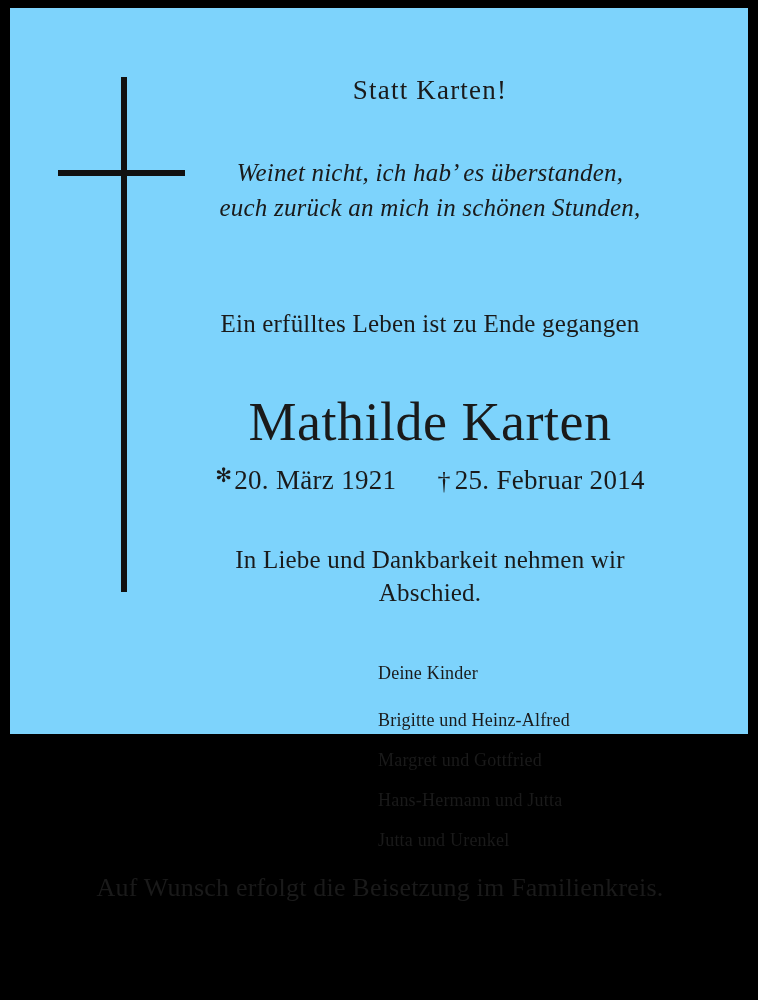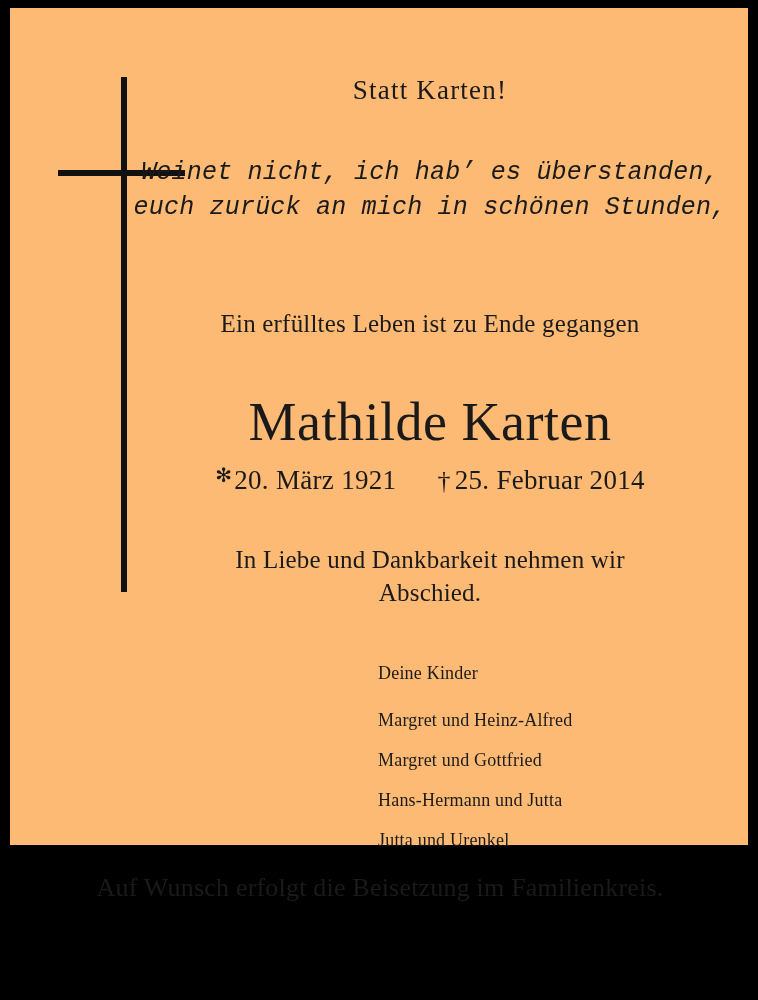--- a/index.html
+++ b/index.html
@@ -13,22 +13,22 @@
     height: 1000px;
     background: #000000;
     overflow: hidden;
     font-family: "Liberation Serif", "DejaVu Serif", serif;
   }
   #card {
     position: absolute;
     left: 10px;
     top: 8px;
     width: 738px;
-    height: 837px;
-    background: #fdba74;
+    height: 726px;
+    background: #7dd3fc;
   }
 
   
   #cross { position: absolute; left: 0; top: 0; width: 260px; height: 620px; }
   #cross-vertical {
     position: absolute;
     left: 111px;
     top: 69px;
     width: 6px;
     height: 515px;
@@ -56,21 +56,20 @@
   }
 
   #verse {
     left: 120px;
     top: 147px;
     width: 600px;
     font-style: italic;
     font-size: 25px;
     line-height: 35px;
     letter-spacing: 0.2px;
-    font-family: Liberation Mono, monospace;
   }
   #verse .line { display: block; white-space: nowrap; }
 
   #lead-line {
     left: 110px;
     top: 300px;
     width: 620px;
     font-size: 25px;
     line-height: 1.25;
     letter-spacing: 0.2px;
@@ -170,21 +169,21 @@
       </span>
     </div>
 
     <div class="center-block" id="farewell">
       <span class="line">In Liebe und Dankbarkeit nehmen wir</span>
       <span class="line">Abschied.</span>
     </div>
 
     <div id="family">
       <span class="entry kinder">Deine Kinder</span>
-      <span class="entry">Margret und Heinz-Alfred</span>
+      <span class="entry">Brigitte und Heinz-Alfred</span>
       <span class="entry">Margret und Gottfried</span>
       <span class="entry">Hans-Hermann und Jutta</span>
       <span class="entry">Jutta und Urenkel</span>
     </div>
 
     <div class="center-block" id="closing">Auf Wunsch erfolgt die Beisetzung im Familienkreis.</div>
 
   </div>
 </div>
 

